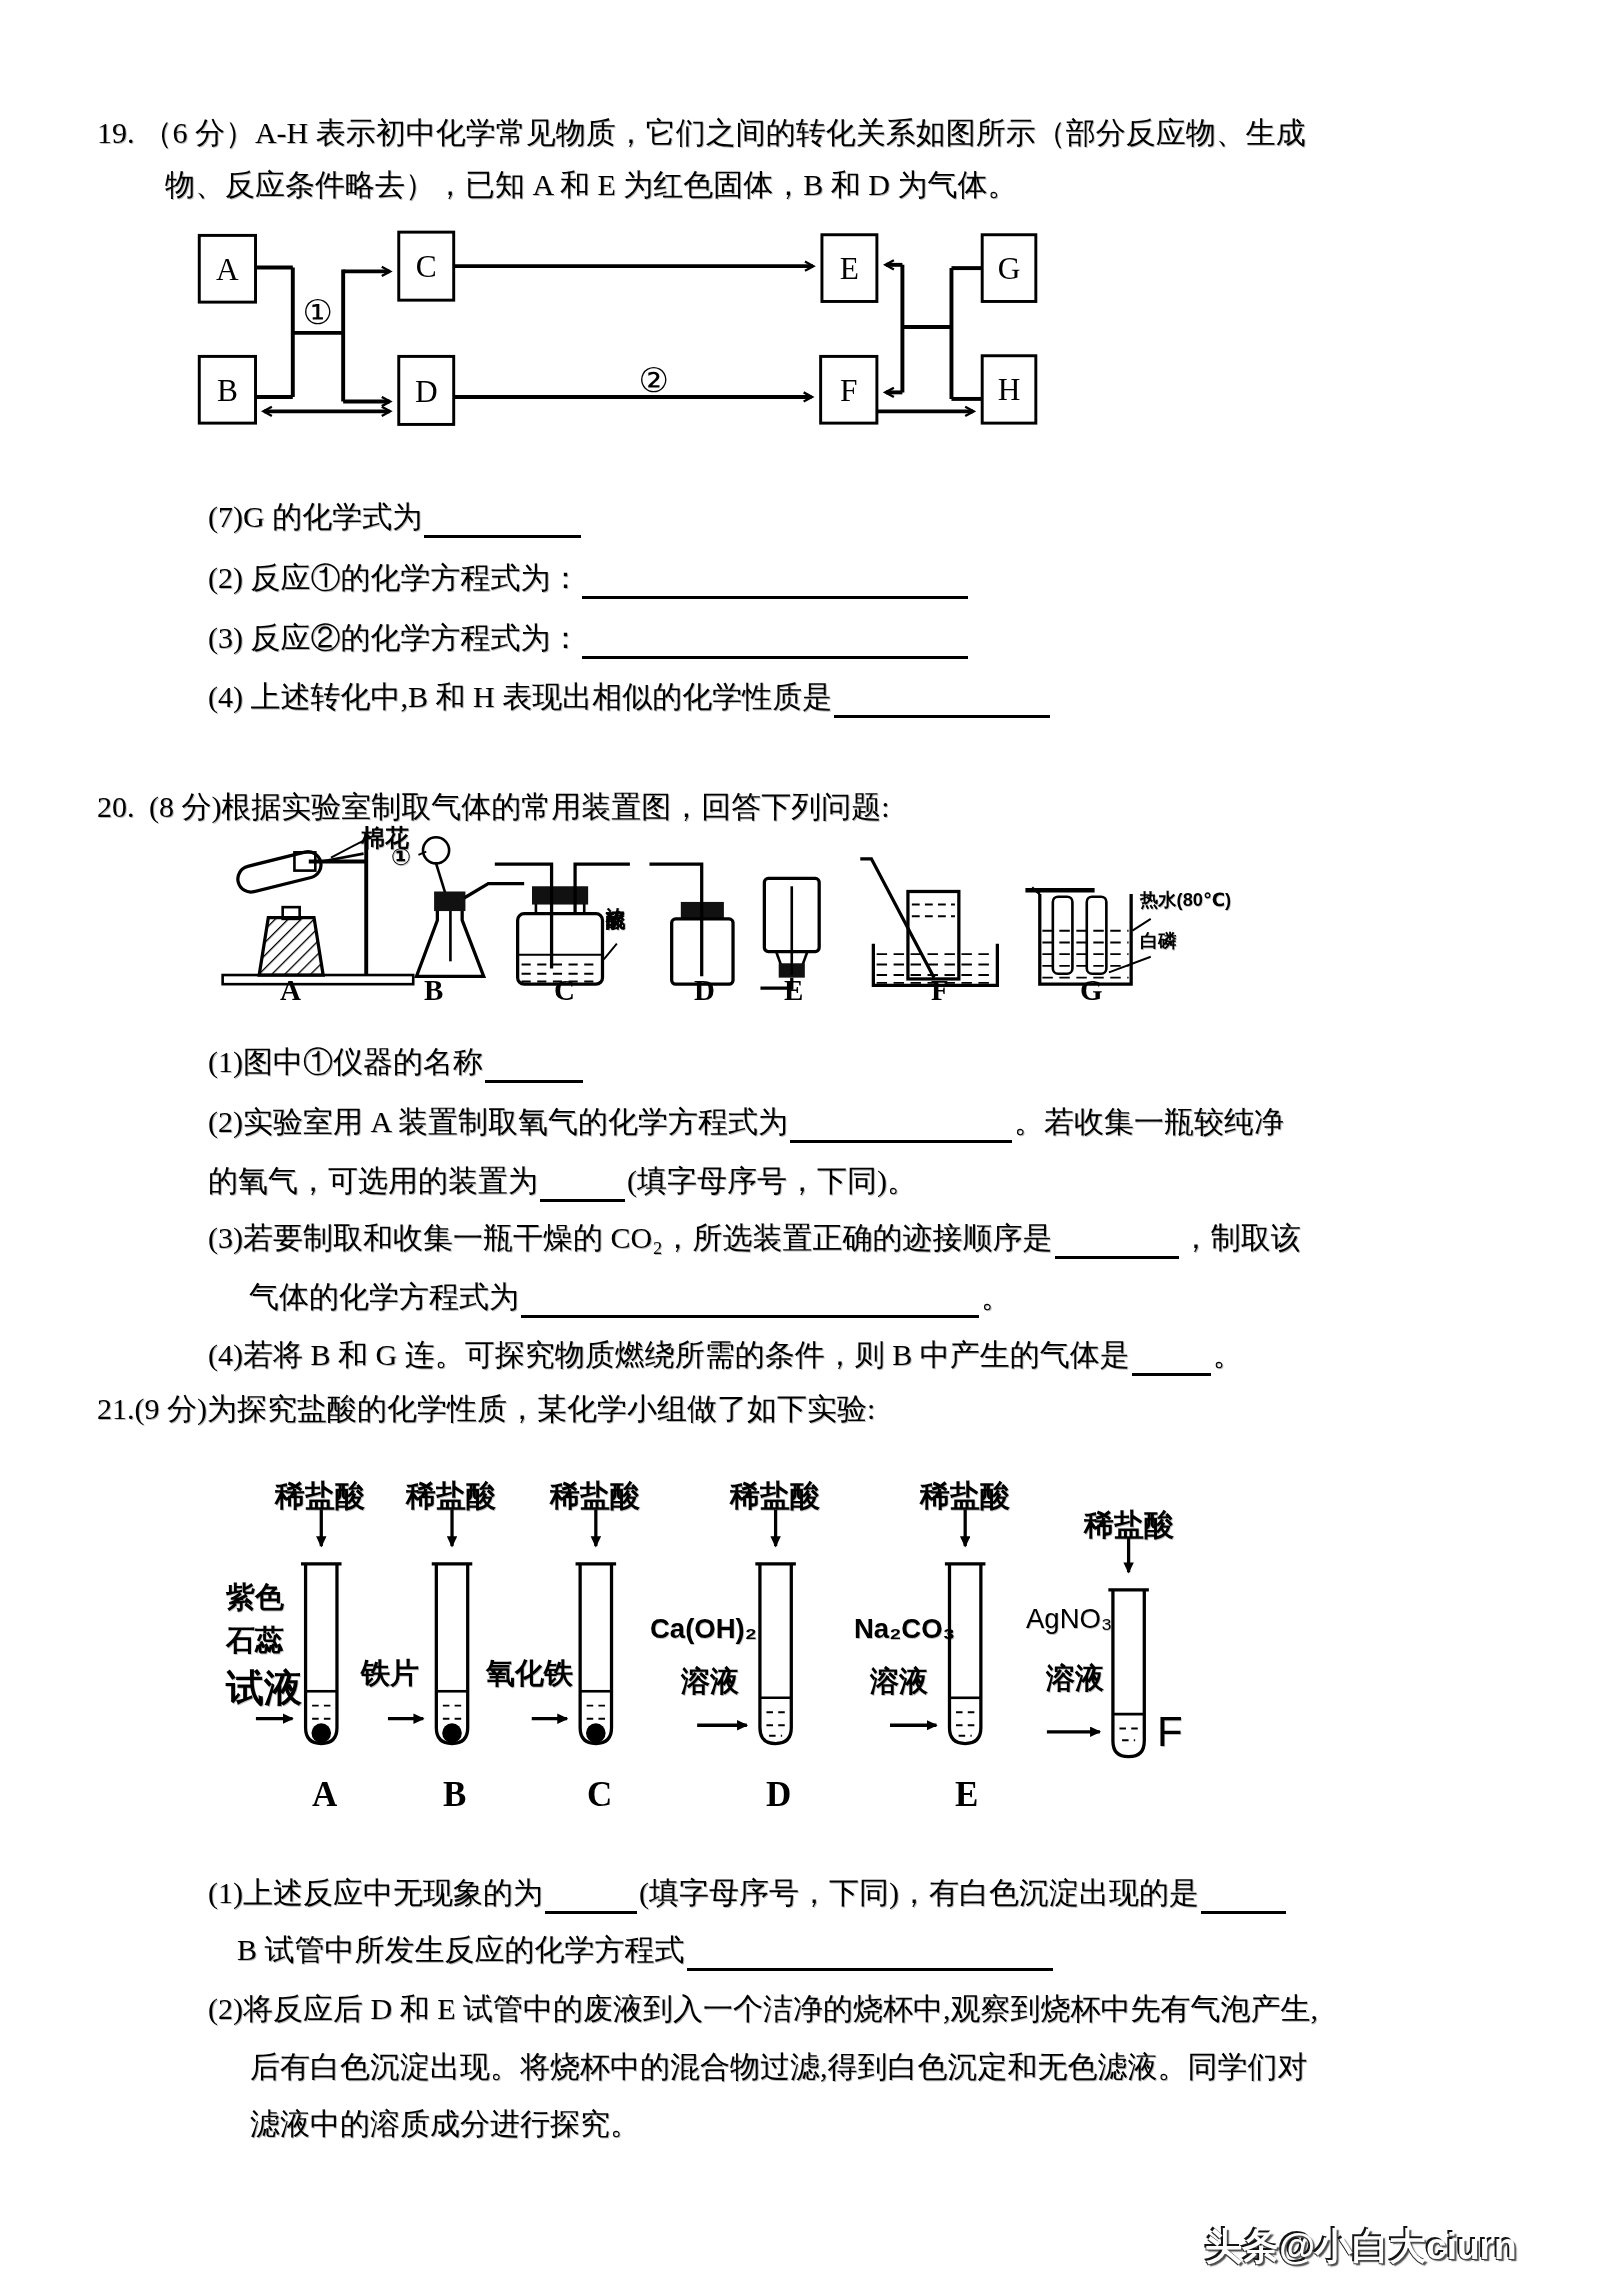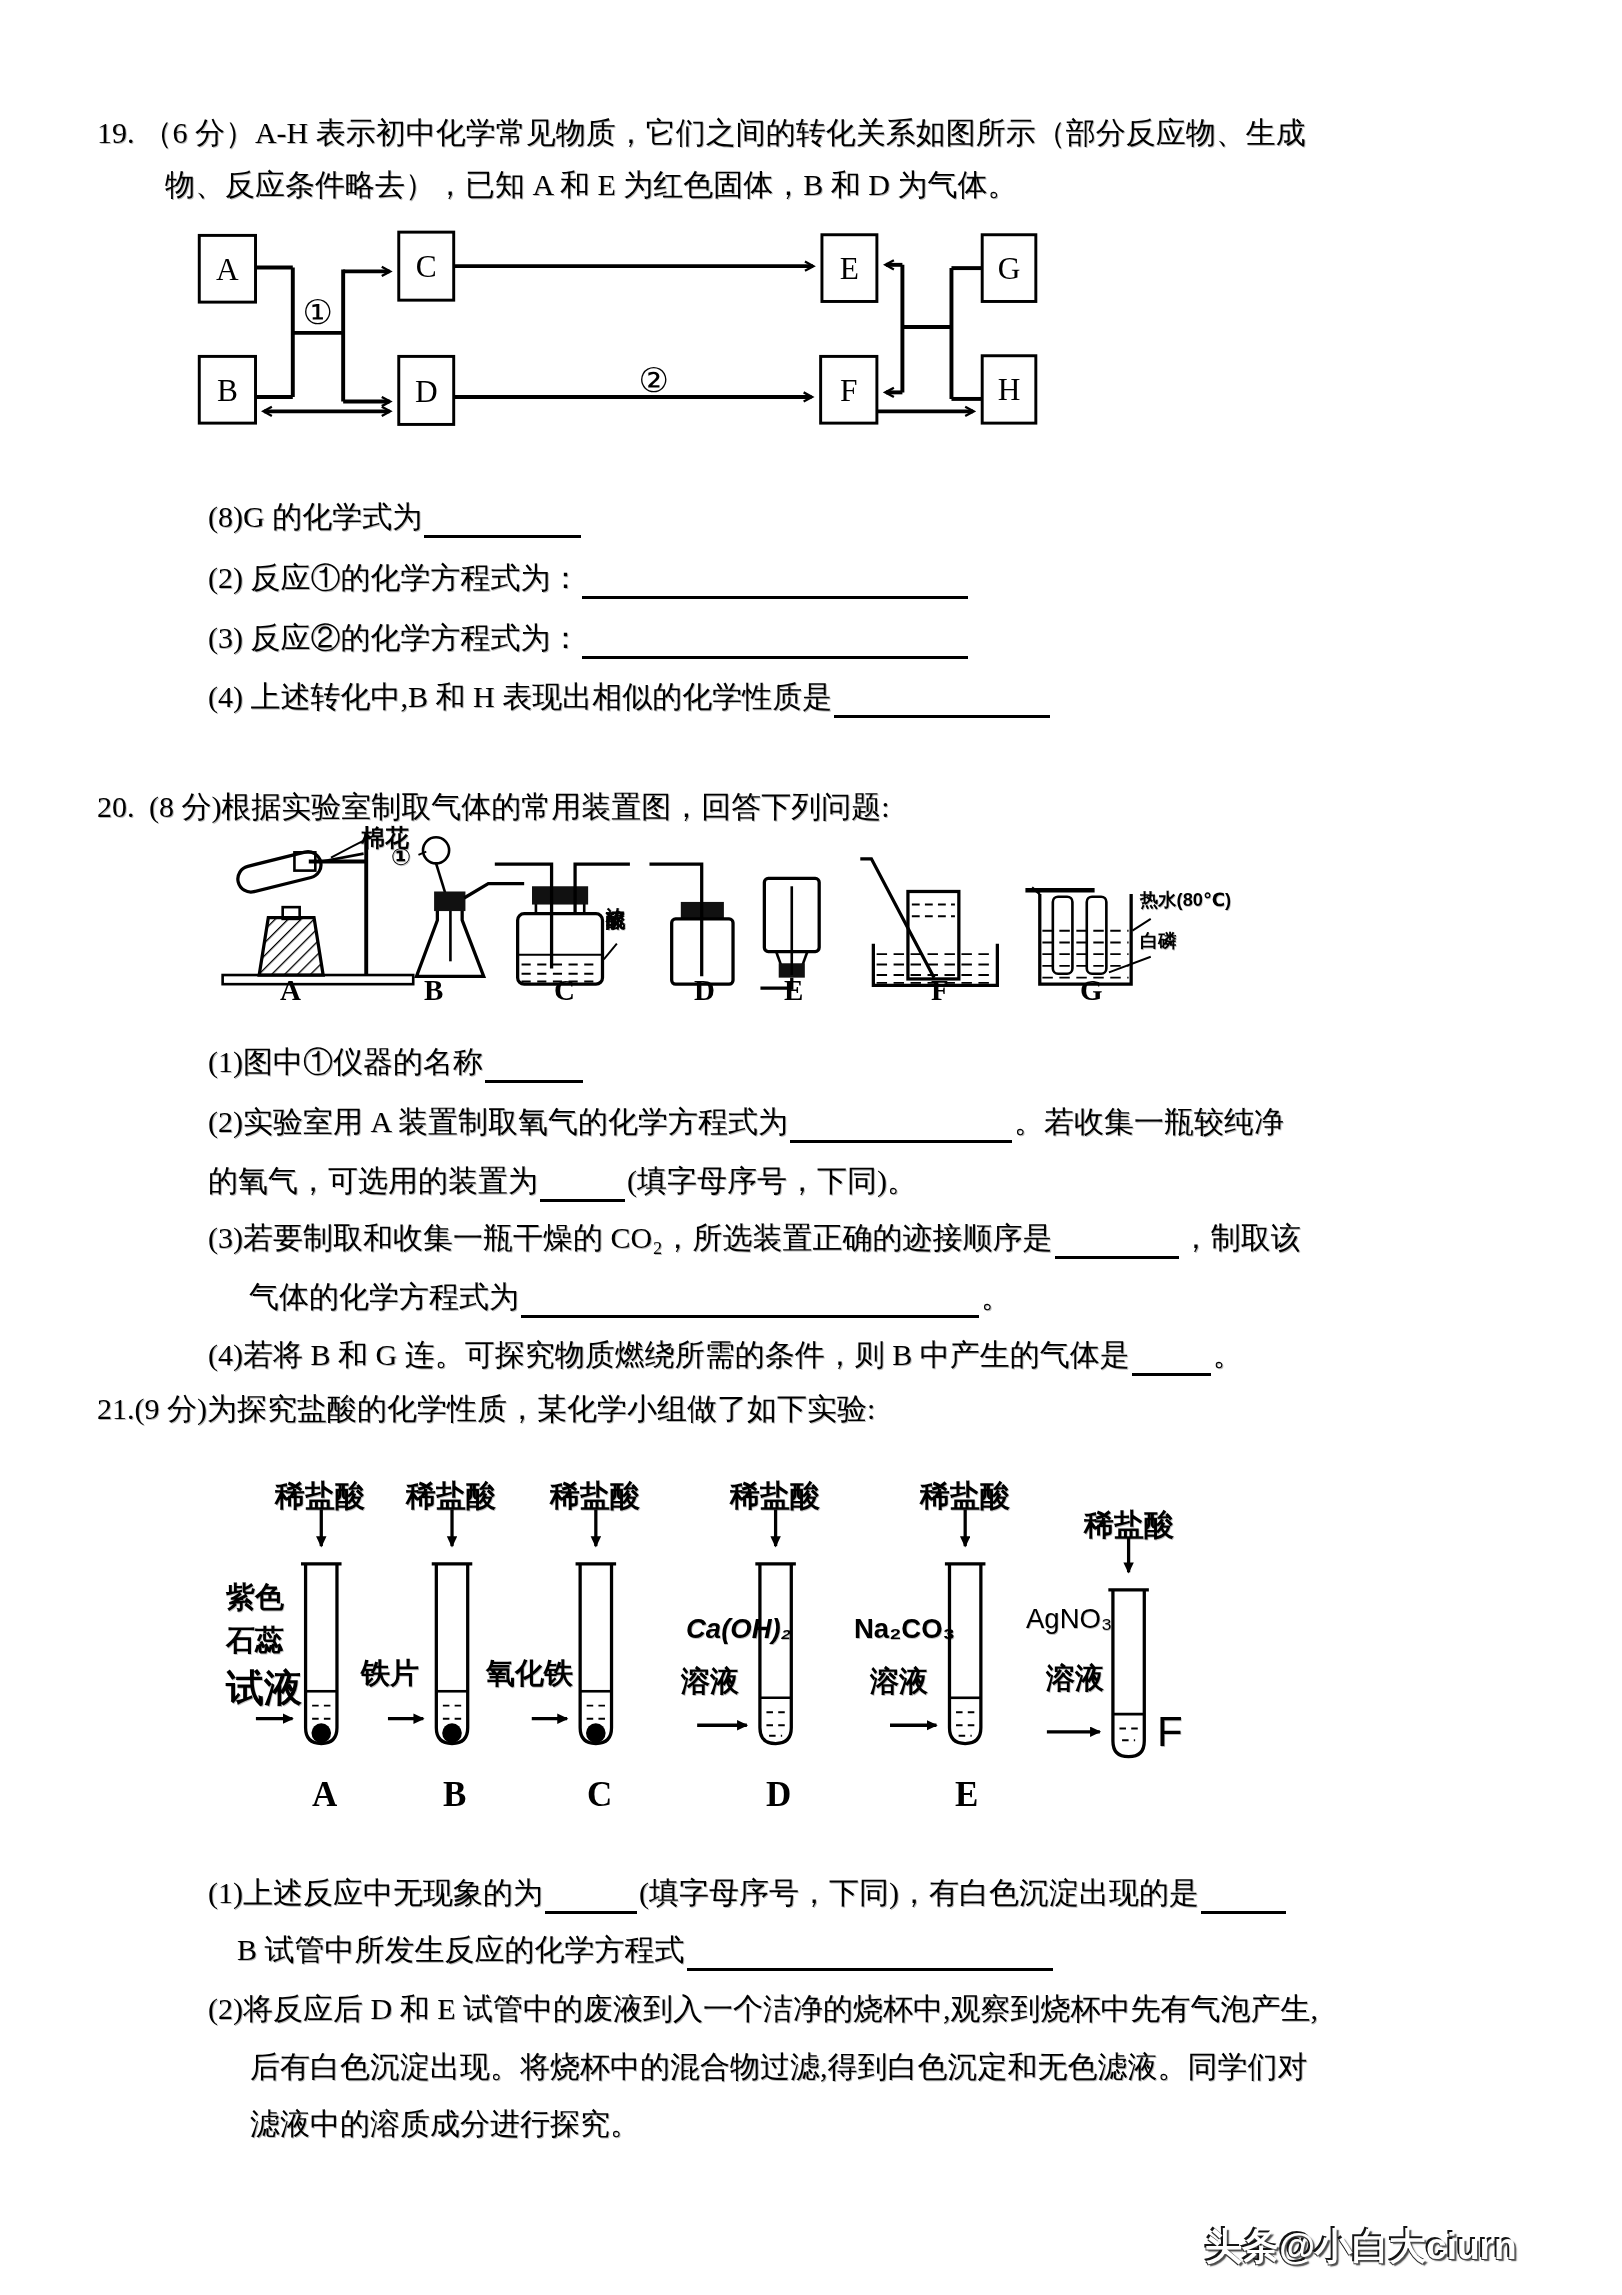--- a/index.html
+++ b/index.html
@@ -73,21 +73,21 @@
       <text x="999" y="75">E</text>
       <text x="998" y="261">F</text>
       <text x="1243" y="75">G</text>
       <text x="1243" y="260">H</text>
       <text x="186" y="143" font-size="52">①</text>
       <text x="700" y="248" font-size="52">②</text>
     </g>
   </svg>
 
   <div class="line" style="top:497px;left:208px;">
-    <span>(8)G 的化学式为</span><span class="blank" style="width:157px;"></span>
+    <span>(7)G 的化学式为</span><span class="blank" style="width:157px;"></span>
   </div>
   <div class="line" style="top:558px;left:208px;">
     <span>(2) 反应①的化学方程式为：</span><span class="blank" style="width:386px;"></span>
   </div>
   <div class="line" style="top:618px;left:208px;">
     <span>(3) 反应②的化学方程式为：</span><span class="blank" style="width:386px;"></span>
   </div>
   <div class="line" style="top:677px;left:208px;text-align:center;">
     <span>(4) 上述转化中,B 和 H 表现出相似的化学性质是</span><span class="blank" style="width:216px;"></span>
   </div>
@@ -287,21 +287,21 @@
   <span class="figlabel" style="left:550px;top:1476px;font-size:30px;">稀盐酸</span>
   <span class="figlabel" style="left:730px;top:1476px;font-size:30px;">稀盐酸</span>
   <span class="figlabel" style="left:920px;top:1476px;font-size:30px;">稀盐酸</span>
   <span class="figlabel" style="left:1084px;top:1505px;font-size:30px;">稀盐酸</span>
 
   <span class="figlabel" style="left:226px;top:1578px;font-size:29px;">紫色</span>
   <span class="figlabel" style="left:226px;top:1621px;font-size:29px;">石蕊</span>
   <span class="figlabel" style="left:226px;top:1663px;font-size:38px;">试液</span>
   <span class="figlabel" style="left:361px;top:1654px;font-size:29px;">铁片</span>
   <span class="figlabel" style="left:486px;top:1654px;font-size:29px;">氧化铁</span>
-  <span class="figlabel" style="left:686px;top:1613px;font-size:27.5px;font-style:italic;">Ca(OH)₂</span>
+  <span class="figlabel" style="left:650px;top:1613px;font-size:27.5px;">Ca(OH)₂</span>
   <span class="figlabel" style="left:681px;top:1662px;font-size:29px;">溶液</span>
   <span class="figlabel" style="left:854px;top:1613px;font-size:27.5px;">Na₂CO₃</span>
   <span class="figlabel" style="left:870px;top:1662px;font-size:29px;">溶液</span>
   <span class="figlabel" style="left:1026px;top:1603px;font-size:27.5px;font-weight:normal;font-family:'Liberation Sans',sans-serif;">AgNO₃</span>
   <span class="figlabel" style="left:1046px;top:1659px;font-size:29px;">溶液</span>
   <span class="figlabel" style="left:1157px;top:1708px;font-size:42px;font-weight:normal;">F</span>
 
   <span class="serifletter" style="left:312px;top:1775px;font-size:35px;">A</span>
   <span class="serifletter" style="left:443px;top:1775px;font-size:35px;">B</span>
   <span class="serifletter" style="left:587px;top:1775px;font-size:35px;">C</span>

